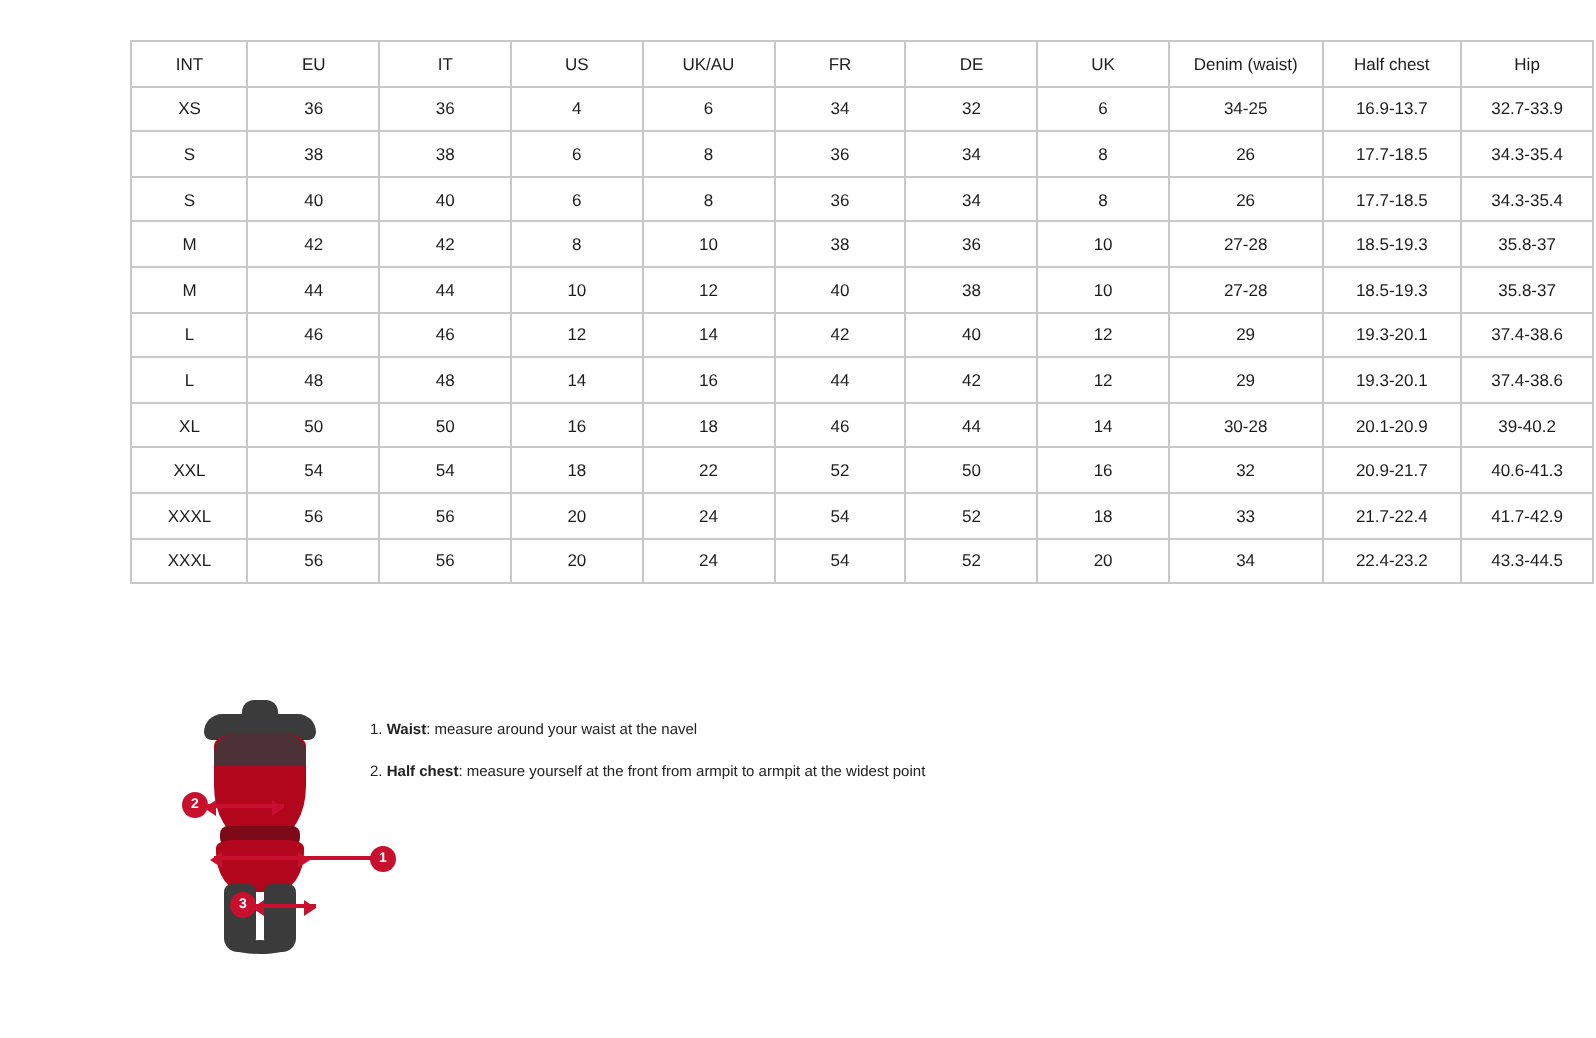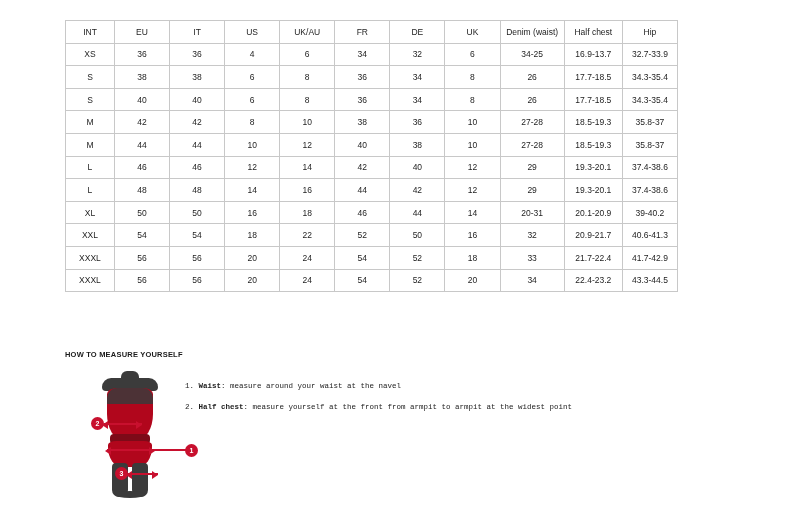--- a/index.html
+++ b/index.html
@@ -19,21 +19,21 @@
     width: 798px;
     height: 519px;
     overflow: hidden;
   }
 
   
   .table-wrap {
     position: absolute;
     left: 65px;
     top: 20px;
-    width: 613px;
+    width: 732px;
   }
   table.size-table {
     border-collapse: collapse;
     width: 100%;
     table-layout: fixed;
   }
   table.size-table td,
   table.size-table th {
     border: 1px solid #c8c8c8;
     height: 21.6px;
@@ -89,21 +89,20 @@
   }
   .notes-col {
     flex: 1;
     padding-top: 10px;
   }
   .note {
     font-size: 7.5px;
     line-height: 1.35;
     color: #222;
     margin-bottom: 11px;
-    font-family: Liberation Mono, monospace;
   }
   .note b { font-weight: bold; }
 
   
   .figure {
     position: absolute;
     left: 28px;
     top: 0;
     width: 74px;
     height: 128px;
@@ -339,21 +338,21 @@
         </tr>
         <tr>
           <td>XL</td>
           <td>50</td>
           <td>50</td>
           <td>16</td>
           <td>18</td>
           <td>46</td>
           <td>44</td>
           <td>14</td>
-          <td>20-31</td>
+          <td>30-28</td>
           <td>20.1-20.9</td>
           <td>39-40.2</td>
         </tr>
         <tr>
           <td>XXL</td>
           <td>54</td>
           <td>54</td>
           <td>18</td>
           <td>22</td>
           <td>52</td>
@@ -387,21 +386,20 @@
           <td>20</td>
           <td>34</td>
           <td>22.4-23.2</td>
           <td>43.3-44.5</td>
         </tr>
       </tbody>
     </table>
   </div>
 
   <div class="measure-section">
-    <div class="measure-title">HOW TO MEASURE YOURSELF</div>
 
     <div class="measure-body">
 
       <div class="figure-col">
         <div class="figure">
           <div class="shoulders"></div>
           <div class="neck"></div>
           <div class="torso"></div>
           <div class="waistband"></div>
           <div class="hips"></div>

